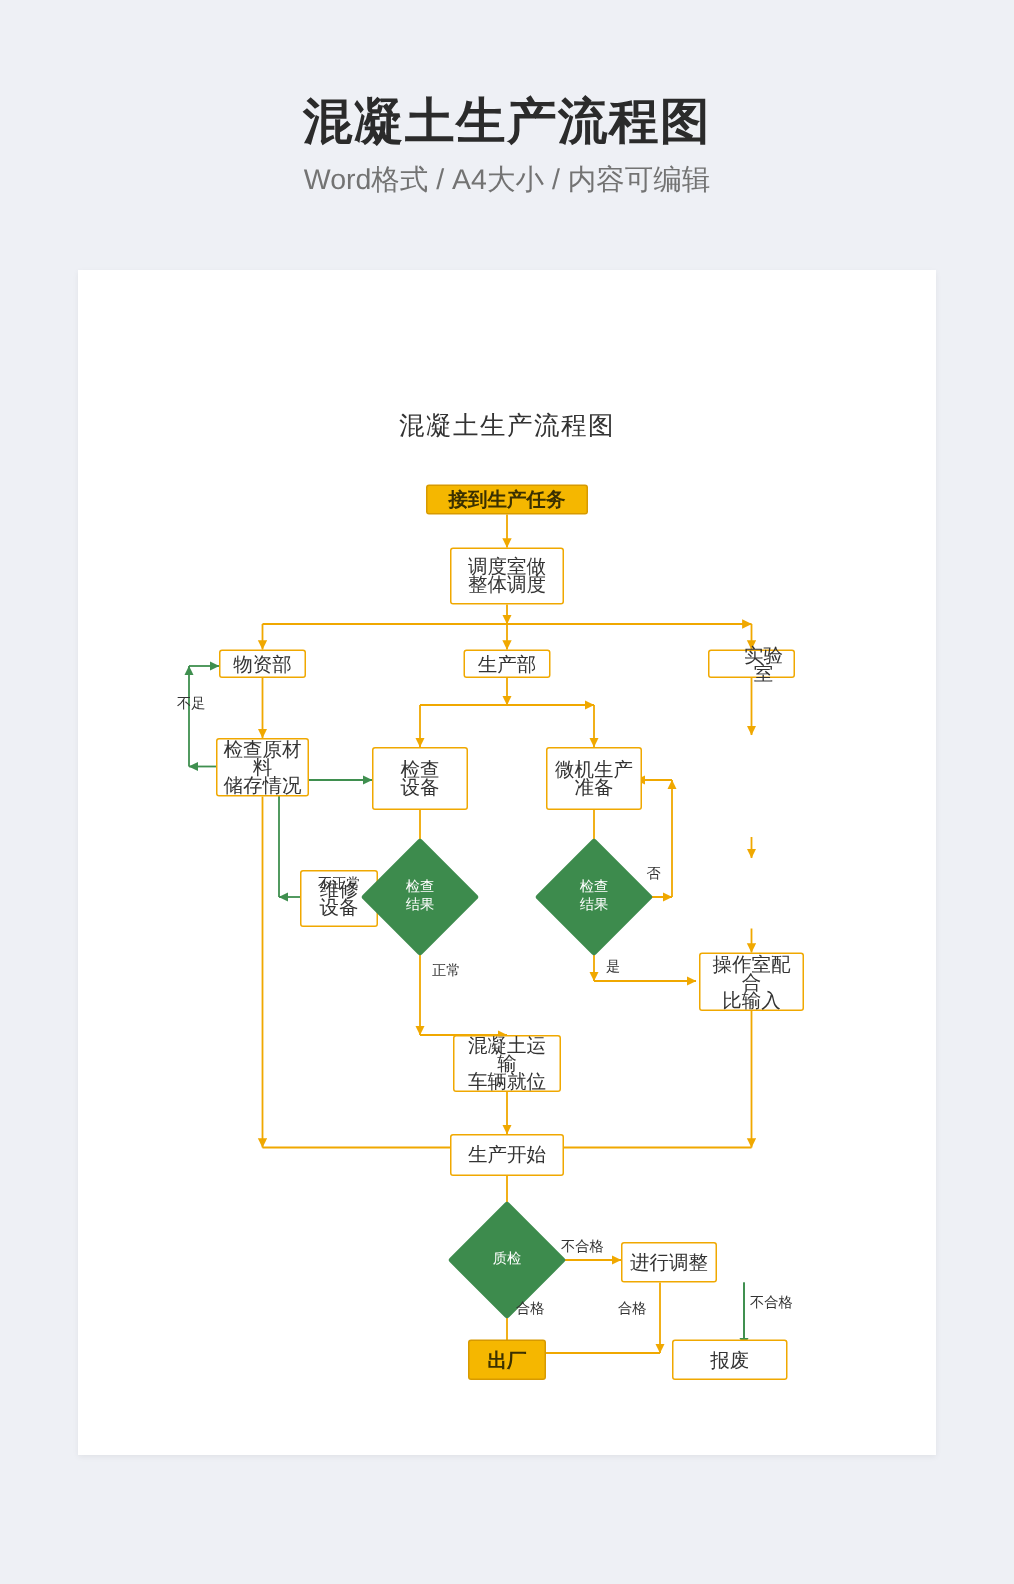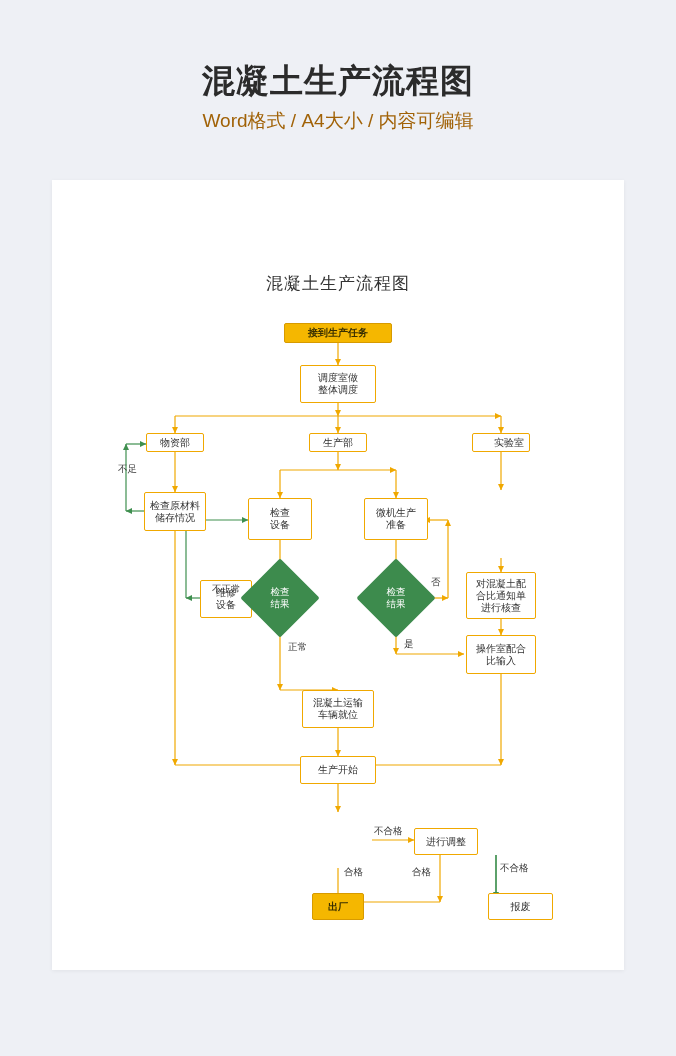--- a/index.html
+++ b/index.html
@@ -24,21 +24,21 @@
   }
   .header .title {
     font-size: 33px;
     font-weight: bold;
     color: #2b2b2b;
     letter-spacing: 1px;
     line-height: 42px;
   }
   .header .subtitle {
     font-size: 19px;
-    color: #a16207;
+    color: #737373;
     line-height: 30px;
     margin-top: 4px;
   }
   .sheet {
     position: absolute;
     left: 52px;
     top: 180px;
     width: 572px;
     height: 790px;
     background: #ffffff;
@@ -71,21 +71,21 @@
     height: 790px;
     overflow: visible;
   }
   .node {
     position: absolute;
     box-sizing: border-box;
     display: flex;
     align-items: center;
     justify-content: center;
     text-align: center;
-    font-size: 10px;
+    font-size: 13px;
     line-height: 12px;
     color: #333;
     background: #ffffff;
     border: 1px solid #f0a800;
     border-radius: 2px;
     padding: 2px 3px;
     white-space: pre-line;
     z-index: 3;
     font-family: Liberation Serif, serif;
   }
@@ -259,36 +259,37 @@
         <div class="dlabel">检查
 结果</div>
       </div>
 
       <div class="diamond" style="left:316px; top:390px; width:56px; height:56px;">
         <div class="shape"></div>
         <div class="dlabel">检查
 结果</div>
       </div>
 
-      <div class="node" style="left:414px; top:392px; width:70px; height:47px;">对混凝土配
-合比通知单
-进行核查</div>
 
       <div class="node" style="left:414px; top:455px; width:70px; height:39px;">操作室配合
 比输入</div>
 
       <div class="node" style="left:250px; top:510px; width:72px; height:38px;">混凝土运输
 车辆就位</div>
 
       <div class="node" style="left:248px; top:576px; width:76px; height:28px;">生产开始</div>
 
+      <div class="diamond" style="left:258px; top:632px; width:56px; height:56px;">
+        <div class="shape"></div>
+        <div class="dlabel">质检</div>
+      </div>
 
       <div class="node" style="left:362px; top:648px; width:64px; height:27px;">进行调整</div>
 
-      <div class="node" style="left:436px; top:713px; width:65px; height:27px;">报废</div>
+      <div class="node" style="left:396px; top:713px; width:77px; height:27px;">报废</div>
 
       <div class="node filled" style="left:260px; top:713px; width:52px; height:27px;">出厂</div>
 
       <div class="elabel" style="left:66px; top:283px;">不足</div>
       <div class="elabel" style="left:160px; top:403px;">不正常</div>
       <div class="elabel" style="left:379px; top:396px;">否</div>
       <div class="elabel" style="left:236px; top:461px;">正常</div>
       <div class="elabel" style="left:352px; top:458px;">是</div>
       <div class="elabel" style="left:322px; top:645px;">不合格</div>
       <div class="elabel" style="left:292px; top:686px;">合格</div>

